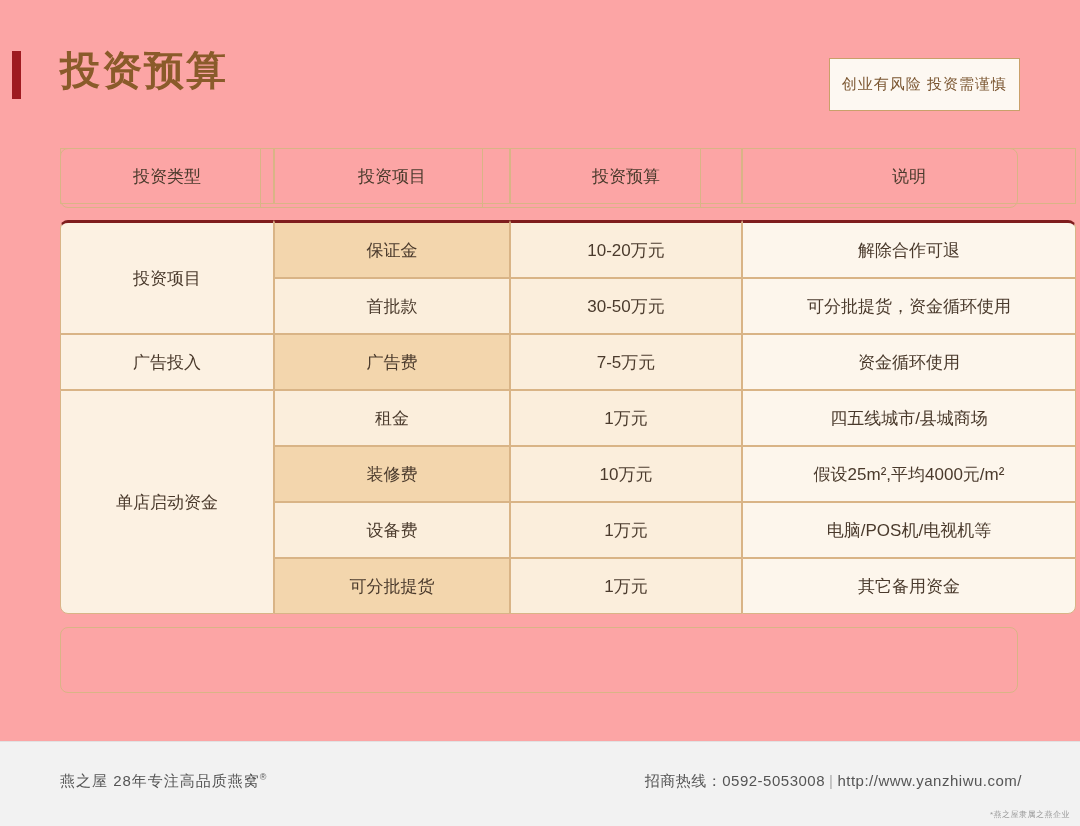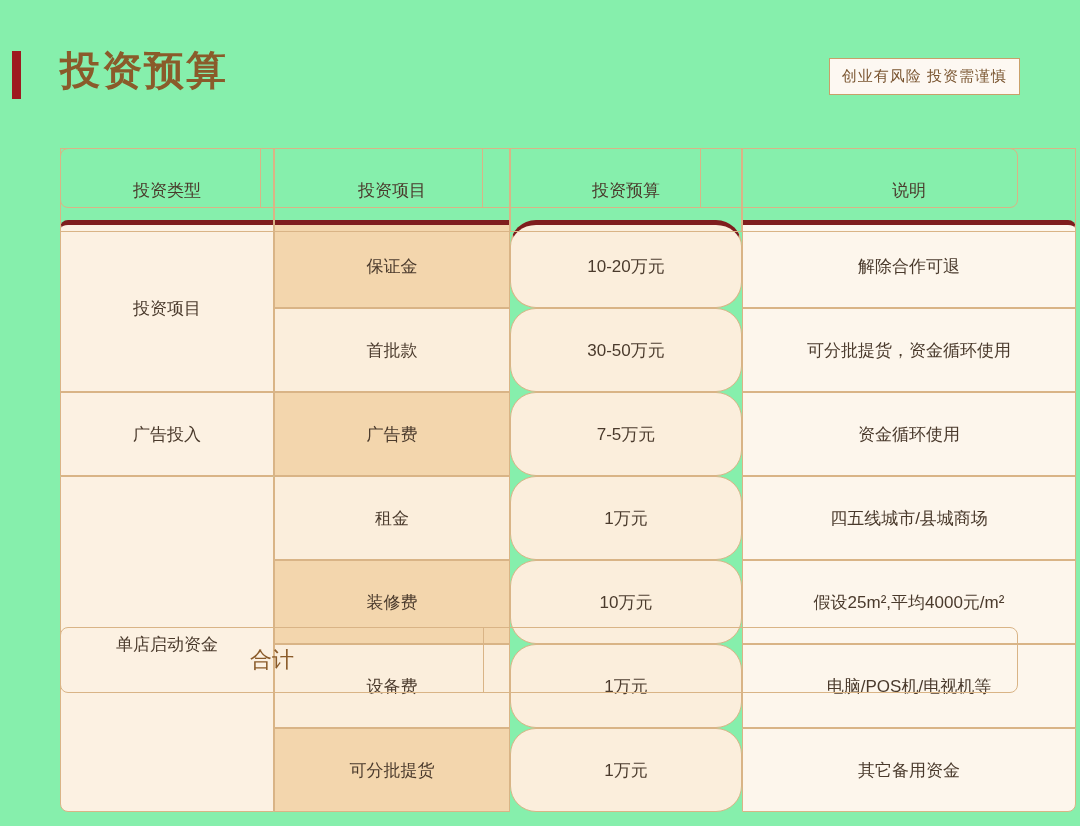--- a/index.html
+++ b/index.html
@@ -12,21 +12,21 @@
     background: #ffffff;
     font-family: "Liberation Sans", sans-serif;
     color: #3d3d3d;
     position: relative;
     overflow: hidden;
   }
   .page {
     position: relative;
     width: 1080px;
     height: 826px;
-    background: #86efac;
+    background: #fca5a5;
   }
 
   
   .header {
     position: absolute;
     top: 42px;
     left: 0;
     width: 1080px;
     height: 70px;
   }
@@ -49,21 +49,21 @@
     line-height: 56px;
   }
   .risk-note {
     position: absolute;
     right: 60px;
     top: 16px;
     border: 1px solid #c9a06a;
     background: #fdf8f2;
     color: #7a5530;
     font-size: 15px;
-    padding: 8px 12px;
+    padding: 16px 12px;
     letter-spacing: 1px;
     white-space: nowrap;
   }
 
   
   .table-wrap {
     position: absolute;
     left: 60px;
     top: 148px;
     width: 960px;
@@ -74,21 +74,21 @@
     width: 960px;
     table-layout: fixed;
   }
   table.budget td {
     border: 1px solid #d9b486;
     height: 34px;
     text-align: center;
     vertical-align: middle;
     font-size: 17px;
     color: #4a3a2c;
-    padding: 24px 6px;
+    padding: 10px 6px;
   }
   
   .head-row td {
     border: none;
     font-size: 18px;
     color: #8a5b2a;
     height: 40px;
   }
   .head-box {
     position: absolute;
@@ -110,26 +110,26 @@
   }
 
   .col-type   { width: 200px; }
   .col-item   { width: 222px; }
   .col-budget { width: 218px; }
   .col-desc   { width: 320px; }
 
   
   .c-type   { background: #fcf1e2; }
   .c-item   { background: #f3d6ad; }
-  .c-budget { background: #fbeedc; border-radius: 26px; }
+  .c-budget { background: #fbeedc; }
   .c-desc   { background: #fdf6ec; }
   .c-item-light { background: #fbeedc; }
   
   .body-table td:first-child { border-left: 1px solid #d9b486; }
-  .body-table tr:first-child td { border-top: 5px solid #7f1d1d; }
+  .body-table tr:first-child td { border-top: 3px solid #7f1d1d; }
 
   .rounded-tl { border-top-left-radius: 8px; }
   .rounded-bl { border-bottom-left-radius: 8px; }
   .rounded-tr { border-top-right-radius: 8px; margin-left: 6px; }
   .rounded-br { border-bottom-right-radius: 8px; }
 
   
   .total-wrap {
     position: absolute;
     left: 60px;
@@ -271,17 +271,25 @@
       <tr>
         <td class="col-item c-item">可分批提货</td>
         <td class="col-budget c-budget">1万元</td>
         <td class="col-desc c-desc rounded-br">其它备用资金</td>
       </tr>
     </tbody>
       </table>
   </div>
 
   <div class="total-wrap">
-    <div class="total-label">合计</div>
-  </div>
-
+  </div>
+
+  <div class="footer">
+    <div class="footer-left">
+      <span>燕之屋 28年专注高品质燕窝</span><sup>®</sup>
+    </div>
+    <div class="footer-right">
+      <span>招商热线：</span><span>0592-5053008</span><span class="sep">|</span><span>http://www.yanzhiwu.com/</span>
+    </div>
+    <div class="footer-note">*燕之屋隶属之燕企业</div>
+  </div>
 
 </div>
 
 </body></html>

